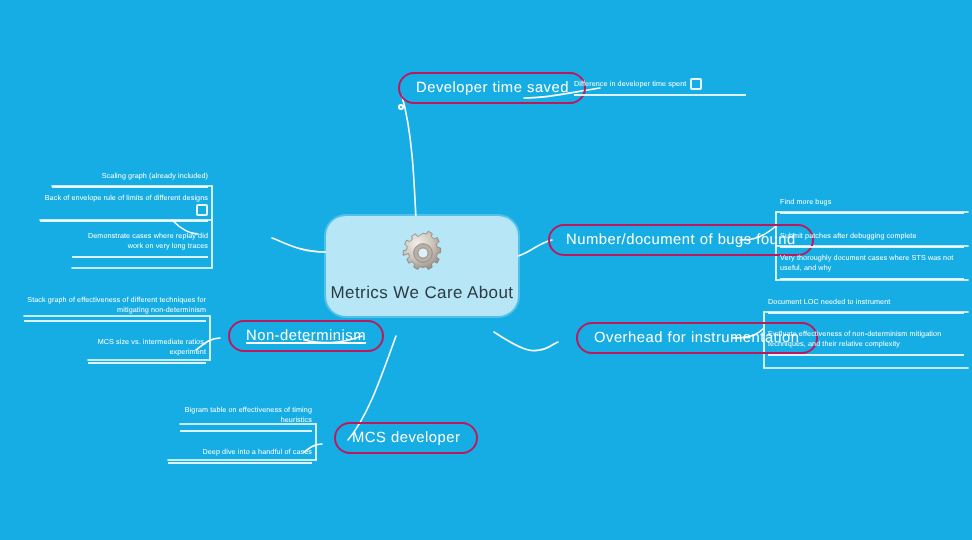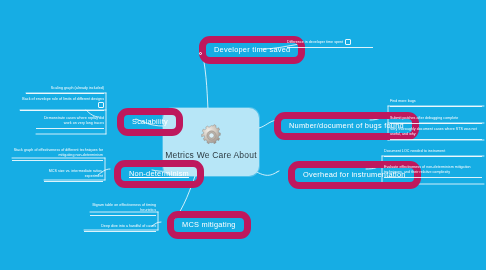--- a/index.html
+++ b/index.html
@@ -9,33 +9,33 @@
     font-family:"Liberation Sans", sans-serif;
     position:relative;
   }
   #canvas{position:absolute;inset:0;width:486px;height:270px;}
   svg.links{position:absolute;left:0;top:0;width:486px;height:270px;pointer-events:none;}
 
   .node{position:absolute;box-sizing:border-box;}
 
   
   .central{
-    left:163px;top:108px;width:96px;height:68px;
+    left:163px;top:108px;width:96px;height:50px;
     background:#b7e6f7;border-radius:10px;
     display:flex;flex-direction:column;align-items:center;justify-content:center;
     box-shadow:0 0 0 1px rgba(255,255,255,.25);
   }
   .central .label{
     color:#2d3b42;font-size:8.5px;letter-spacing:.2px;margin-top:1px;white-space:nowrap;
   }
   .gear{width:23px;height:23px;margin-bottom:2px;}
 
   
   .pill{
-    border:7px solid #be185d;border-radius:11px;
+    border:1px solid #be185d;border-radius:11px;
     color:#ffffff;font-size:7.4px;letter-spacing:.25px;
     padding:3px 8px 3.6px 8px;white-space:nowrap;
     background:transparent;line-height:1;
   }
 
   
   .leaf{
     position:absolute;color:#ffffff;font-size:3.6px;line-height:1.42;
     letter-spacing:.05px;padding-bottom:1.5px;
     border-bottom:0.6px solid rgba(255,255,255,.85);
@@ -152,23 +152,20 @@
     <span>Overhead for instrumentation</span>
   </div>
 
   <div class="leaf r" style="left:384px;top:149px;width:98px;">
     <span>Document LOC needed to instrument</span>
   </div>
   <div class="leaf r" style="left:384px;top:165px;width:98px;">
     <span>Evaluate effectiveness of non-determinism mitigation techniques, and their relative complexity</span>
   </div>
 
-  <div class="node pill" style="left:117px;top:108px;">
-    <span>Scalability</span>
-  </div>
 
   <div class="leaf l" style="left:26px;top:86px;width:78px;">
     <span>Scaling graph (already included)</span>
   </div>
   <div class="leaf l" style="left:20px;top:97px;width:84px;">
     <span>Back of envelope rule of limits of different designs</span><span class="badge"></span>
   </div>
   <div class="leaf l" style="left:36px;top:116px;width:68px;">
     <span>Demonstrate cases where replay did work on very long traces</span>
   </div>
@@ -178,21 +175,21 @@
   </div>
 
   <div class="leaf l" style="left:12px;top:148px;width:91px;">
     <span>Stack graph of effectiveness of different techniques for mitigating non-determinism</span>
   </div>
   <div class="leaf l" style="left:44px;top:169px;width:59px;">
     <span>MCS size vs. intermediate ratios, experiment</span>
   </div>
 
   <div class="node pill" style="left:167px;top:211px;">
-    <span>MCS mitigating</span>
+    <span>MCS developer</span>
   </div>
 
   <div class="leaf l" style="left:90px;top:203px;width:66px;">
     <span>Bigram table on effectiveness of timing heuristics</span>
   </div>
   <div class="leaf l" style="left:84px;top:224px;width:72px;">
     <span>Deep dive into a handful of cases</span>
   </div>
 
 </div>

